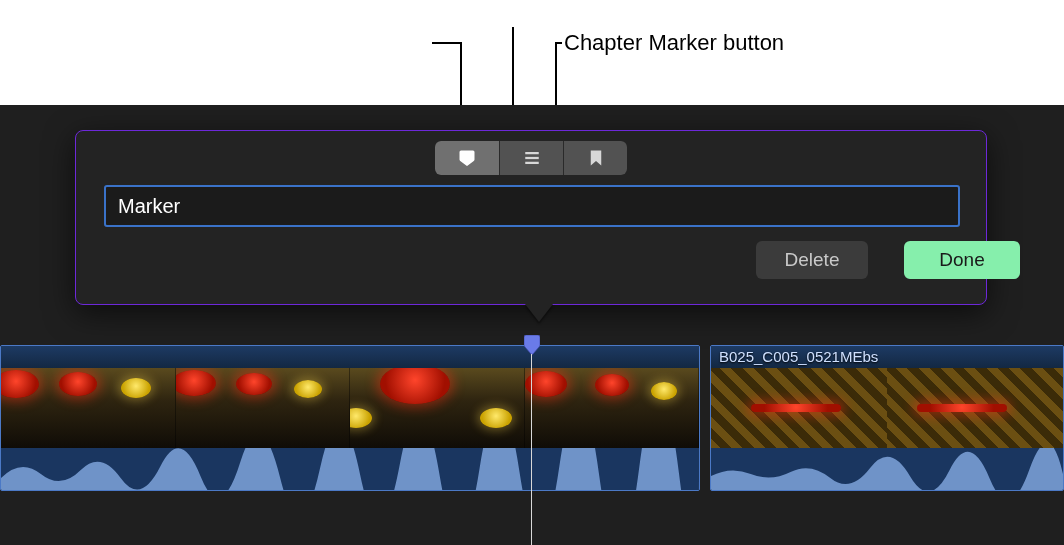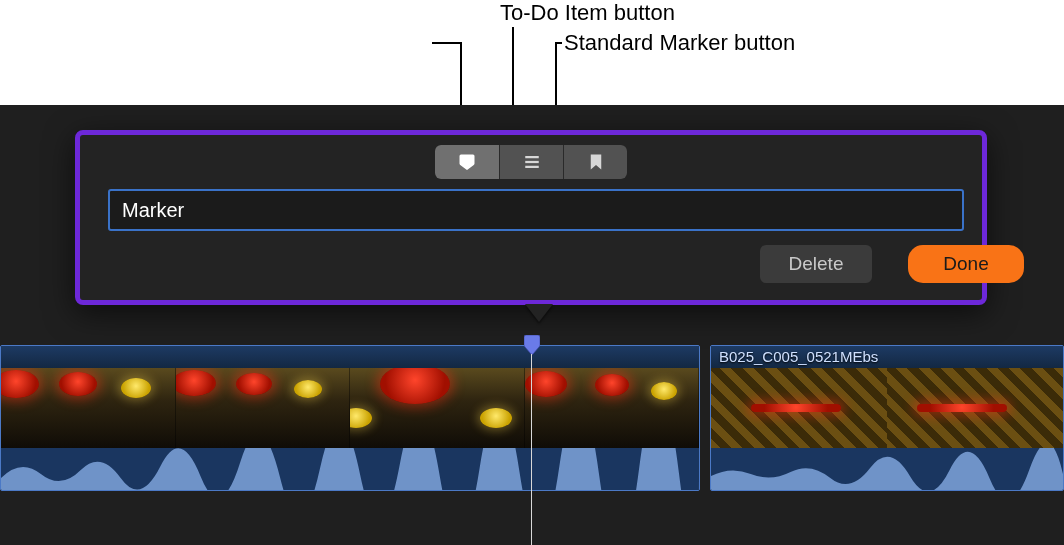--- a/index.html
+++ b/index.html
@@ -9,36 +9,36 @@
   
   .callouts { position: absolute; left: 0; top: 0; width: 100%; height: 120px; }
   .callout-label { position: absolute; font-size: 22px; color: #000; white-space: nowrap; }
   .leader { position: absolute; width: 2px; background: #000; }
   .leader-h { position: absolute; height: 2px; background: #000; }
 
   
   .dark-bg { position: absolute; left: 0; top: 105px; width: 1064px; height: 440px; background: #1f1f1f; }
 
   
-  .popover { position: absolute; left: 75px; top: 130px; width: 912px; height: 175px; background: #232323; border: 5px solid #6d28d9; border-radius: 8px; box-shadow: 0 8px 30px rgba(0,0,0,0.6); }
+  .popover { position: absolute; left: 75px; top: 130px; width: 912px; height: 175px; background: #232323; border: 1px solid #6d28d9; border-radius: 8px; box-shadow: 0 8px 30px rgba(0,0,0,0.6); }
   .popover-tail { position: absolute; left: 525px; top: 304px; width: 0; height: 0; border-left: 14px solid transparent; border-right: 14px solid transparent; border-top: 18px solid #232323; filter: drop-shadow(0 2px 1px rgba(0,0,0,0.5)); }
   .seg-group { position: absolute; left: 50%; top: 10px; transform: translateX(-50%); display: flex; border-radius: 6px; overflow: hidden; box-shadow: inset 0 0 0 1px rgba(0,0,0,0.5); }
   .seg-btn { width: 64px; height: 34px; display: flex; align-items: center; justify-content: center; background: #525252; border-left: 1px solid #2a2a2a; cursor: pointer; }
   .seg-btn:first-child { border-left: none; }
   .seg-btn.active { background: #707070; }
   .seg-btn svg { width: 18px; height: 18px; fill: #d8d8d8; }
   .seg-btn.active svg { fill: #fff; }
 
   .name-input { position: absolute; left: 28px; top: 54px; width: 856px; height: 42px; border: 2px solid #3a72c8; border-radius: 3px; background: #1b1b1b; color: #fff; font-size: 20px; padding: 0 12px; outline: none; }
 
   .timecode { position: absolute; left: 50%; top: 118px; transform: translateX(-50%); color: #c9c9c9; font-size: 22px; font-family: "Helvetica Neue", Arial, sans-serif; letter-spacing: 0.5px; }
 
   .btn { position: absolute; top: 110px; height: 38px; border-radius: 6px; display: flex; align-items: center; justify-content: center; font-size: 19px; cursor: pointer; }
   .btn-delete { left: 680px; width: 112px; background: #3b3b3b; color: #c9c9c9; }
-  .btn-done { left: 828px; width: 116px; background: #f97316; color: #1a1a1a; font-weight: 500; border-radius: 15px; }
+  .btn-done { left: 828px; width: 116px; background: #86efac; color: #1a1a1a; font-weight: 500; }
 
   
   .timeline { position: absolute; left: 0; top: 345px; width: 1064px; height: 160px; padding-left: 12px; }
   .clip { position: absolute; top: 0; height: 146px; background: #10233d; border: 1px solid #4b79c6; border-radius: 2px; overflow: hidden; }
   .clip1 { left: 0; width: 700px; }
   .clip2 { left: 710px; width: 354px; }
   .clip-label { position: absolute; left: 8px; top: 2px; color: #cfe0ff; font-size: 15px; z-index: 5; text-shadow: 0 1px 2px #000; }
   .clip-top { position: absolute; left: 0; top: 0; width: 100%; height: 22px; background: linear-gradient(#1d3a63,#132842); }
   .thumbs { position: absolute; left: 0; top: 22px; width: 100%; height: 82px; display: flex; }
   .thumb { flex: 1; position: relative; background: linear-gradient(#5a4a1e 0%, #2e2410 40%, #0e0b06 100%); box-shadow: inset -1px 0 0 rgba(0,0,0,0.4); overflow: hidden; }
@@ -52,22 +52,21 @@
 
   .marker-pin { position: absolute; left: 524px; top: 335px; width: 16px; height: 20px; z-index: 20; }
   .marker-pin svg { width: 16px; height: 20px; }
   .playhead-line { position: absolute; left: 531px; top: 354px; width: 1px; height: 191px; background: #d8d8d8; z-index: 21; }
 </style>
 </head>
 <body>
 <div class="canvas">
 
 <div class="callouts">
-  <div class="callout-label" style="left:500px; top:0px;">To-Do Item button</div>
-  <div class="callout-label" style="left:564px; top:30px;">Standard Marker button</div>
+  <div class="callout-label" style="left:564px; top:30px;">Chapter Marker button</div>
 
   <div class="leader-h" style="left:432px; top:42px; width:30px;"></div>
   <div class="leader" style="left:460px; top:42px; height:103px;"></div>
   <div class="leader" style="left:512px; top:27px; height:118px;"></div>
   <div class="leader-h" style="left:513px; top:27px; width:0px;"></div>
   <div class="leader-h" style="left:555px; top:42px; width:7px;"></div>
   <div class="leader" style="left:555px; top:42px; height:103px;"></div>
 </div>
 
 <div class="dark-bg"></div>

